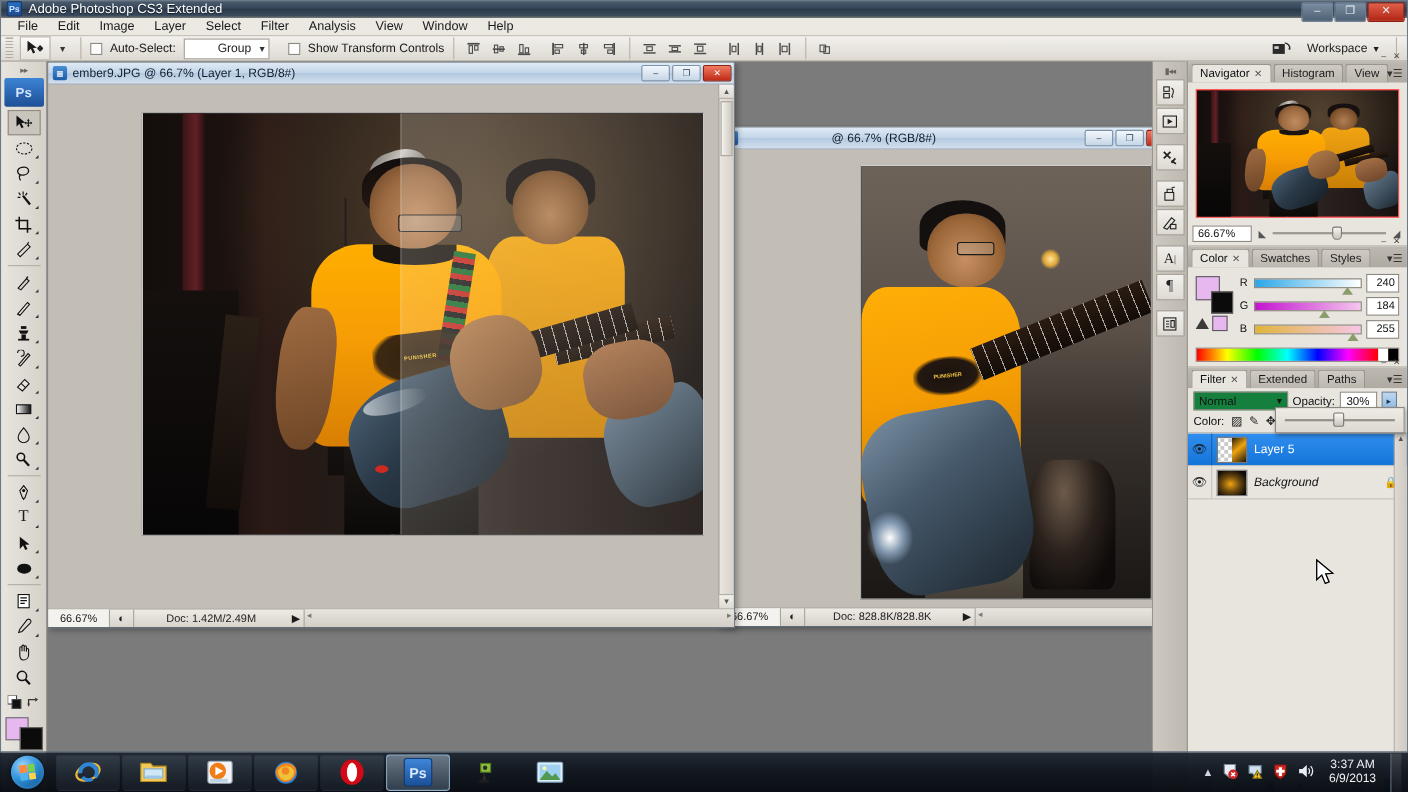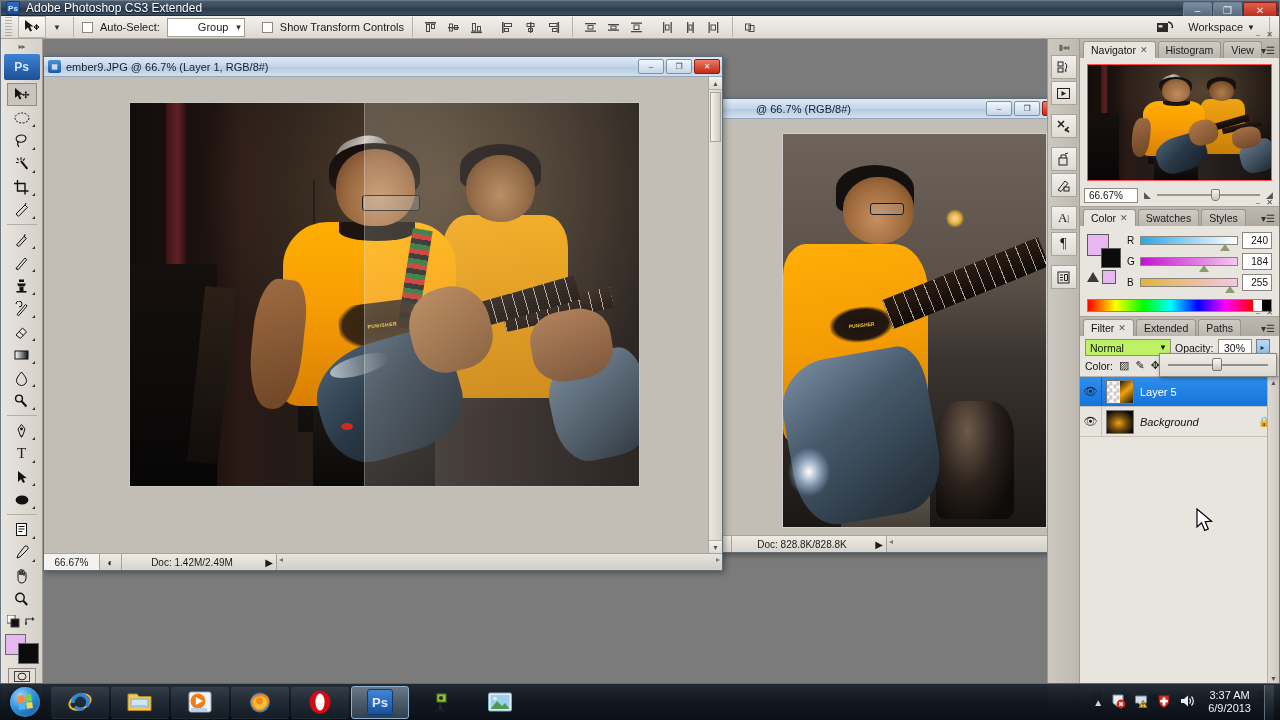--- a/index.html
+++ b/index.html
@@ -385,21 +385,21 @@
   .warn-box { width:14px;height:14px;background:#e6b8ef;border:1px solid #5a5a5a;}
   .spectrum { height:13px; margin-top:4px; display:flex; border:1px solid #8b867e;}
   .spectrum .grad { flex:1; background:linear-gradient(90deg,
      #ff0000,#ffff00,#00ff00,#00ffff,#0000ff,#ff00ff,#ff0000); }
   .spectrum .wb { width:9px; background:#fff; }
   .spectrum .bb { width:9px; background:#000; }
 
   
   .layers-body { background:#e8e5df; position:relative; flex:1; display:flex; flex-direction:column;}
   .lay-top { display:flex; align-items:center; padding:3px 5px 2px; gap:4px; position:relative; }
-  .blend-combo { width:86px; height:17px; border:1px solid #8f8a82; background:#bef264;
+  .blend-combo { width:86px; height:17px; border:1px solid #8f8a82; background:#15803d;
      font-size:10.5px; color:#111; display:flex; align-items:center;
      justify-content:space-between; padding:0 3px 0 4px; }
   .op-lab { font-size:10.5px; color:#111; }
   .op-val { width:34px; height:17px; border:1px solid #8f8a82; background:#fff;
      font-size:10.5px; color:#111; display:flex;align-items:center;justify-content:center; }
   .op-arrow { width:14px;height:17px; border:1px solid #6f7f91;
      background:linear-gradient(180deg,#bcd8f2,#8fb9e2); display:flex;
      align-items:center;justify-content:center; font-size:8px; color:#1b3650;}
   .op-popup { position:absolute; right:2px; top:17px; width:118px; height:24px;
      background:linear-gradient(180deg,#eeebe5,#ddd9d2); border:1px solid #8a857d;
@@ -479,20 +479,32 @@
     <div class="titlebar">
       <div class="app-ico">Ps</div>
       <div class="app-title">Adobe Photoshop CS3 Extended</div>
       <div class="win-buttons">
         <div class="win-btn">–</div>
         <div class="win-btn">❐</div>
         <div class="win-btn close">✕</div>
       </div>
     </div>
 
+    <div class="menubar">
+      <div class="mi">File</div>
+      <div class="mi">Edit</div>
+      <div class="mi">Image</div>
+      <div class="mi">Layer</div>
+      <div class="mi">Select</div>
+      <div class="mi">Filter</div>
+      <div class="mi">Analysis</div>
+      <div class="mi">View</div>
+      <div class="mi">Window</div>
+      <div class="mi">Help</div>
+    </div>
 
     <div class="optionsbar">
       <div class="grip"></div>
       <div class="tool-preview">
         <svg width="18" height="16" viewBox="0 0 18 16">
             <path d="M2 1 L2 11 L5 8.4 L7 12.6 L9 11.7 L7 7.6 L10.6 7.4 Z" fill="#1a1a1a"></path>
             <path d="M13.5 5.5 v5 M11 8 h5 M13.5 5.5 l-1.2 1.4 M13.5 5.5 l1.2 1.4 M13.5 10.5 l-1.2 -1.4 M13.5 10.5 l1.2 -1.4 M11 8 l1.4 -1.2 M11 8 l1.4 1.2 M16 8 l-1.4 -1.2 M16 8 l-1.4 1.2" stroke="#1a1a1a" stroke-width="1" fill="none"></path>
           </svg>
       </div>
       <span style="font-size:8px;color:#333;padding:0 4px;">▼</span>
@@ -833,21 +845,21 @@
           </div>
           <div class="doc-status">
             <div class="st-zoom">66.67%</div>
             <div class="st-ico">◐</div>
             <div class="st-doc">Doc: 828.8K/828.8K</div>
             <div class="st-arrow">▶</div>
             <div class="st-scroll"></div>
           </div>
         </div>
 
-        <div class="doc" style="left:0px; top:17px; width:680px; height:515px;">
+        <div class="doc" style="left:0px; top:0px; width:625px; height:515px;">
           <div class="doc-title">
             <div class="dico">▦</div>
             <div class="dtxt">ember9.JPG @ 66.7% (Layer 1, RGB/8#)</div>
             <div class="doc-btns">
               <div class="doc-btn">–</div>
               <div class="doc-btn">❐</div>
               <div class="doc-btn close">✕</div>
             </div>
           </div>
           <div class="doc-body">

